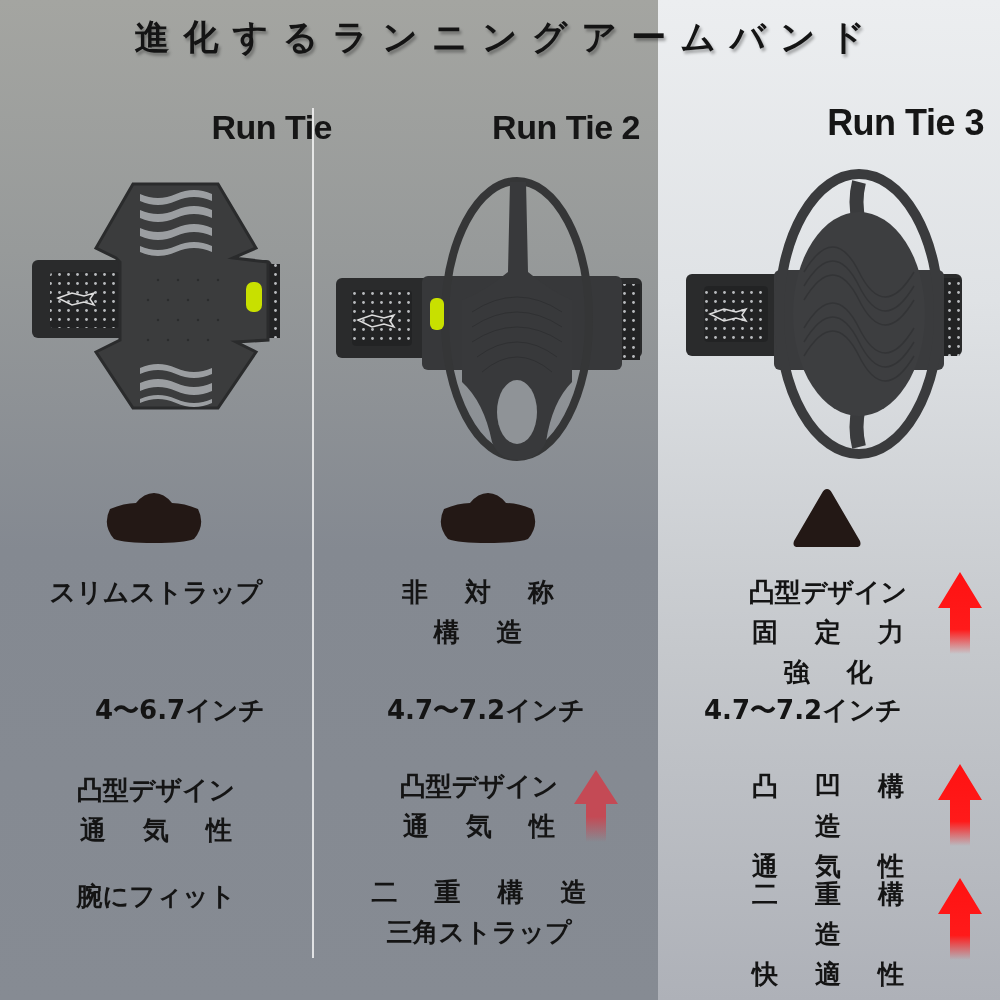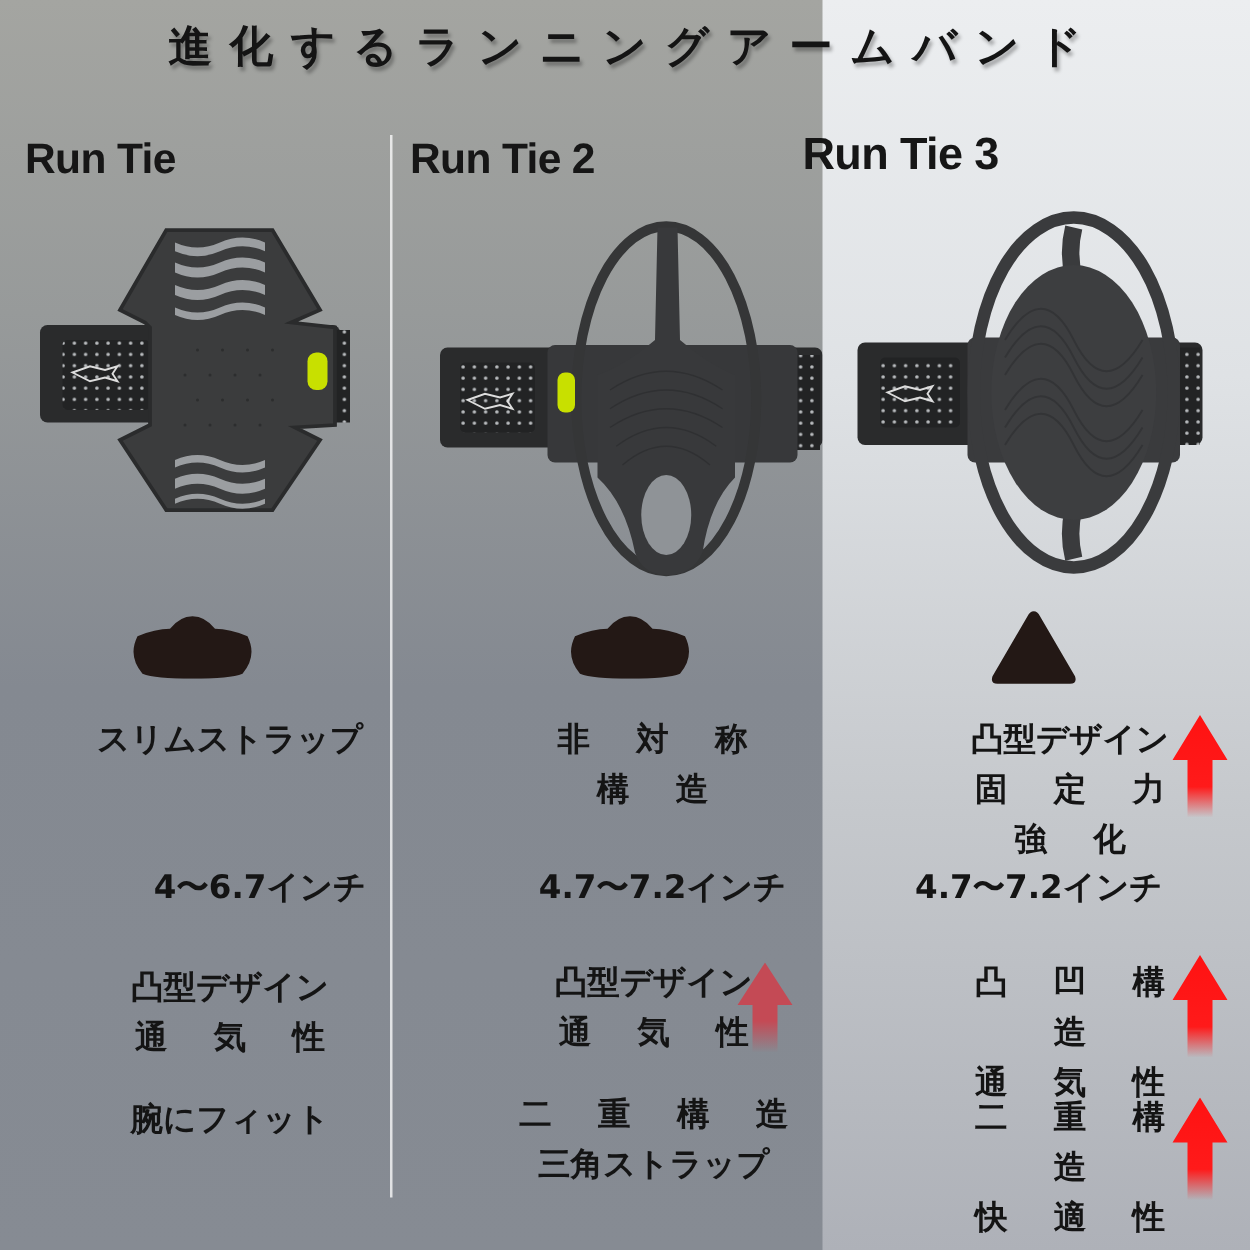--- a/index.html
+++ b/index.html
@@ -18,37 +18,36 @@
     background: rgba(255,255,255,0.75);
   }
   .title {
     position: absolute; left: 0; top: 14px; width: 1000px; text-align: center;
     font-size: 35px; font-weight: bold; letter-spacing: 14px; color: #141414;
     text-shadow: 2px 3px 3px rgba(0,0,0,0.3);
     padding-left: 14px;
   }
   .col { position: absolute; top: 0; height: 1000px; }
   .col1 { left: 0; width: 312px; }
-  .col2 { left: 330px; width: 328px; }
+  .col2 { left: 314px; width: 328px; }
   .col3 { left: 658px; width: 342px; padding-left: 22px; }
   .name {
-    position: absolute; width: 100%; text-align: left;
+    position: absolute; width: 100%; text-align: right;
     font-size: 34px; font-weight: bold; color: #161616; letter-spacing: -0.5px;
     font-family: "Liberation Sans", "DejaVu Sans", sans-serif;
   }
   .col1 .name { top: 108px; left: 20px; }
   .col2 .name { top: 108px; left: -2px; }
   .col3 .name { top: 102px; left: -16px; font-size: 36px; }
   .product { position: absolute; }
   .profile { position: absolute; }
   .feat {
     position: absolute; text-align: center; color: #141414;
     font-size: 26px; font-weight: bold; line-height: 40px;
     font-family: "DejaVu Sans", sans-serif;
-    margin-left: 28px;
   }
   .spaced { letter-spacing: 14px; }
   .arrow { position: absolute; }
 </style>
 </head>
 <body>
 
 <div class="panel3"></div>
 <div class="divider"></div>
 

